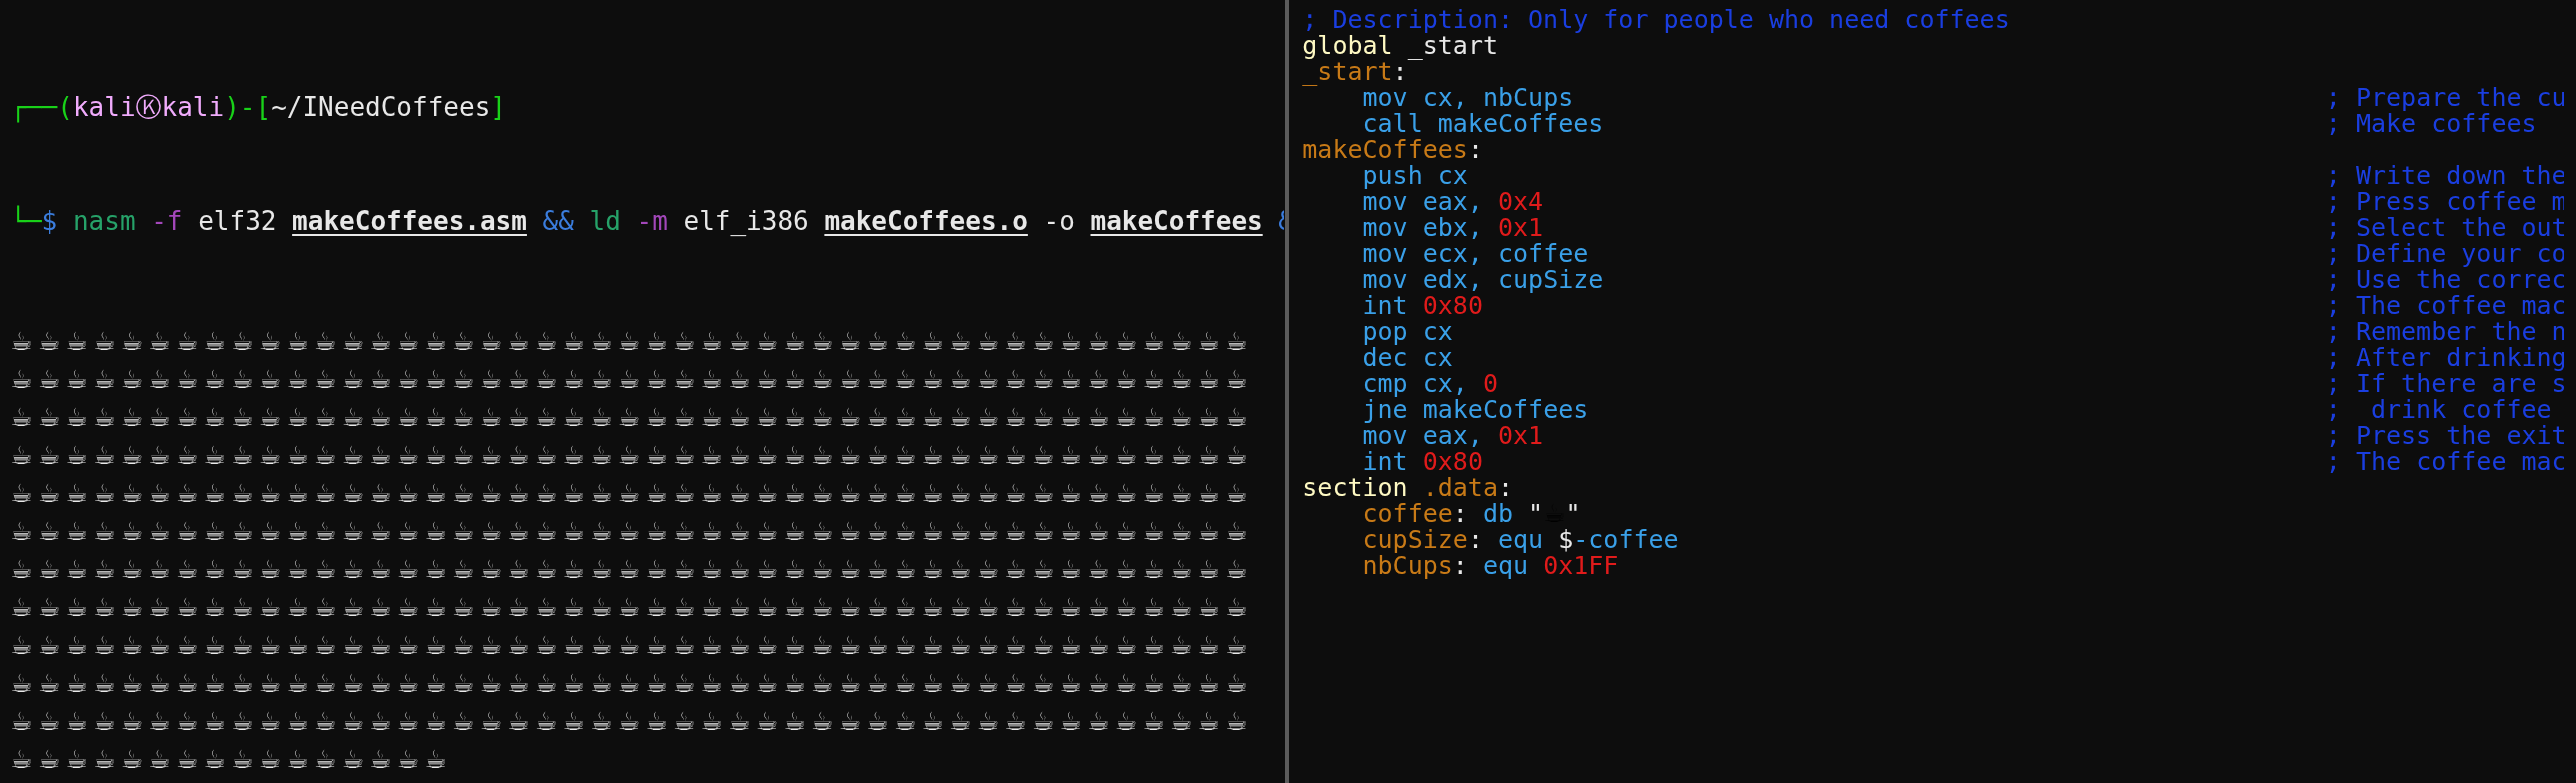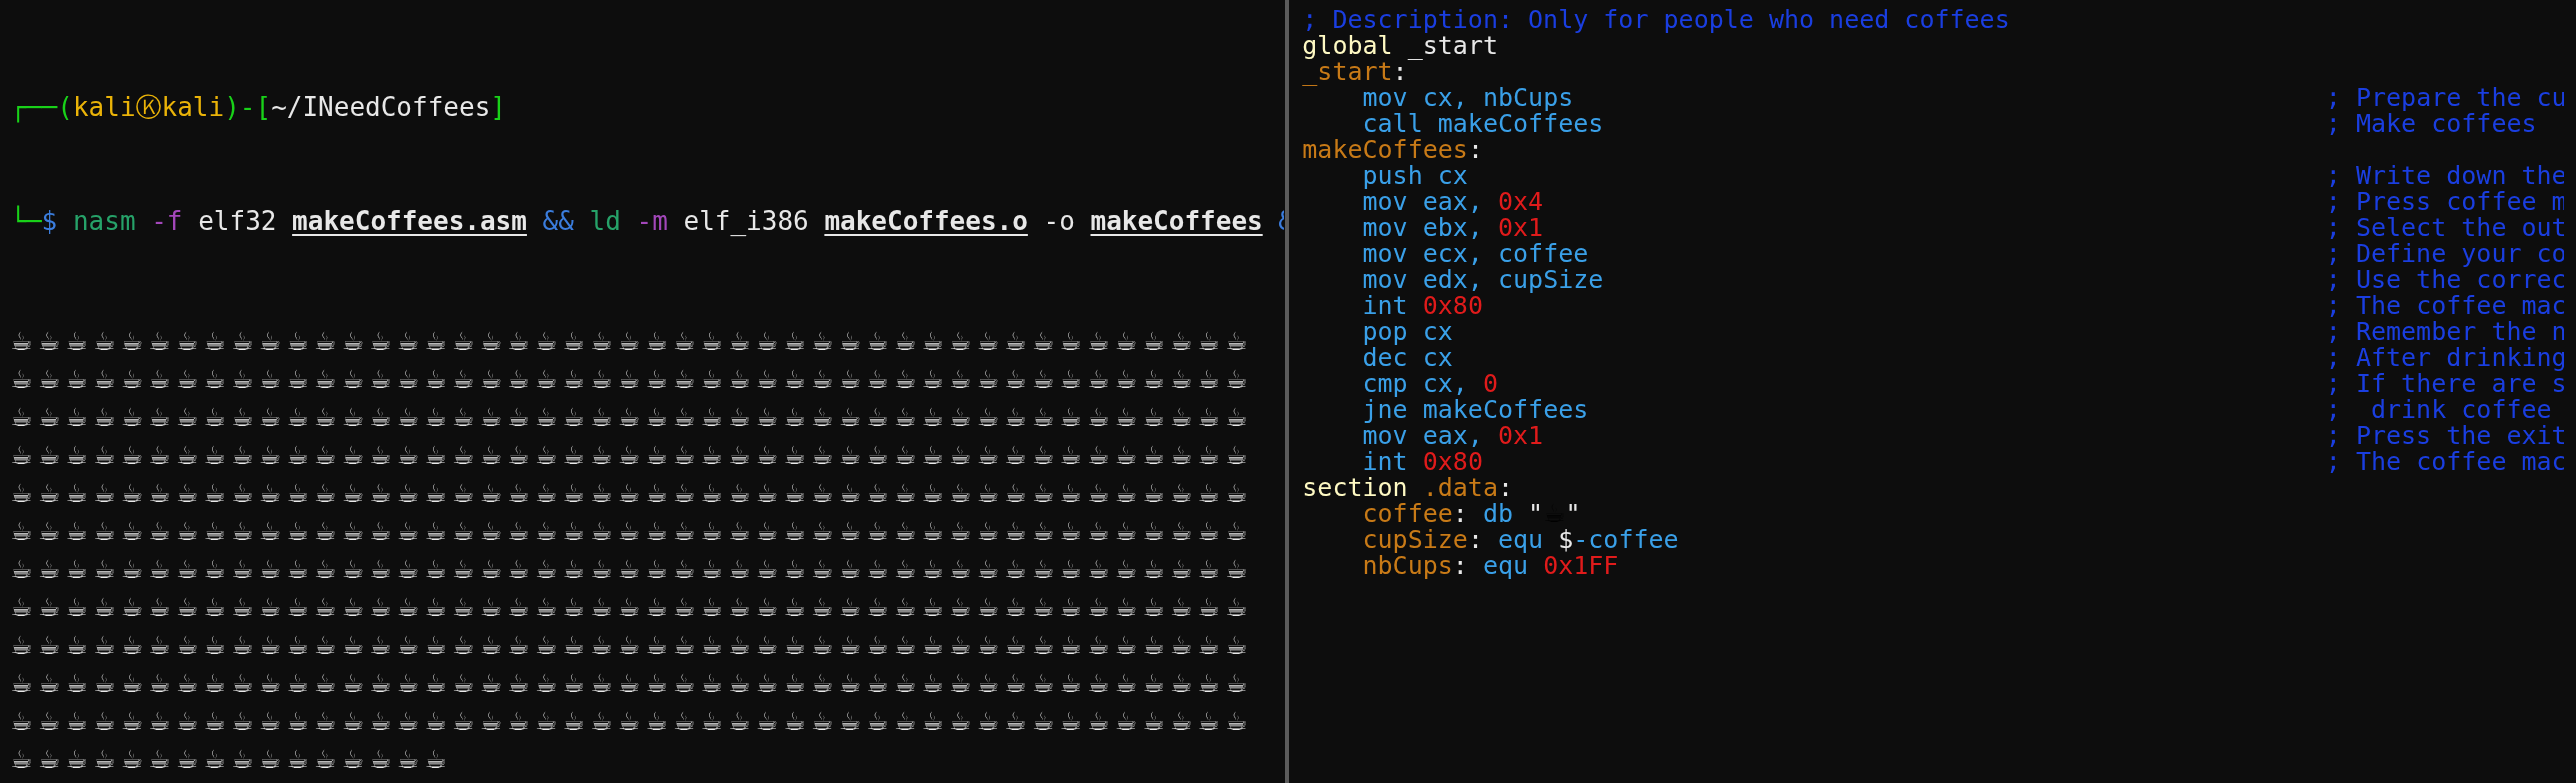--- a/index.html
+++ b/index.html
@@ -41,21 +41,21 @@
     padding: 12px 0 0 0;
     font-size: 26px;
     line-height: 38px;
     white-space: pre;
   }
   .prompt-line1, .prompt-line2, .prompt-line3 {
     white-space: pre;
     padding-left: 10.3px;
   }
   .g  { color: #19d119; }          
-  .b  { color: #eab308; }          
+  .b  { color: #f0abfc; }          
   .w  { color: #e8e8e8; text-align: center; }          
   .cmdgreen { color: #26a269; }    
   .mag { color: #a347ba; }         
   .blu { color: #3b7ddd; }         
   .ul { text-decoration: underline; text-underline-offset: 4.3px; font-weight: bold; }
 
   #cups {
     margin-top: 6.9px;
     padding-left: 10.3px;
     font-size: 25px;

